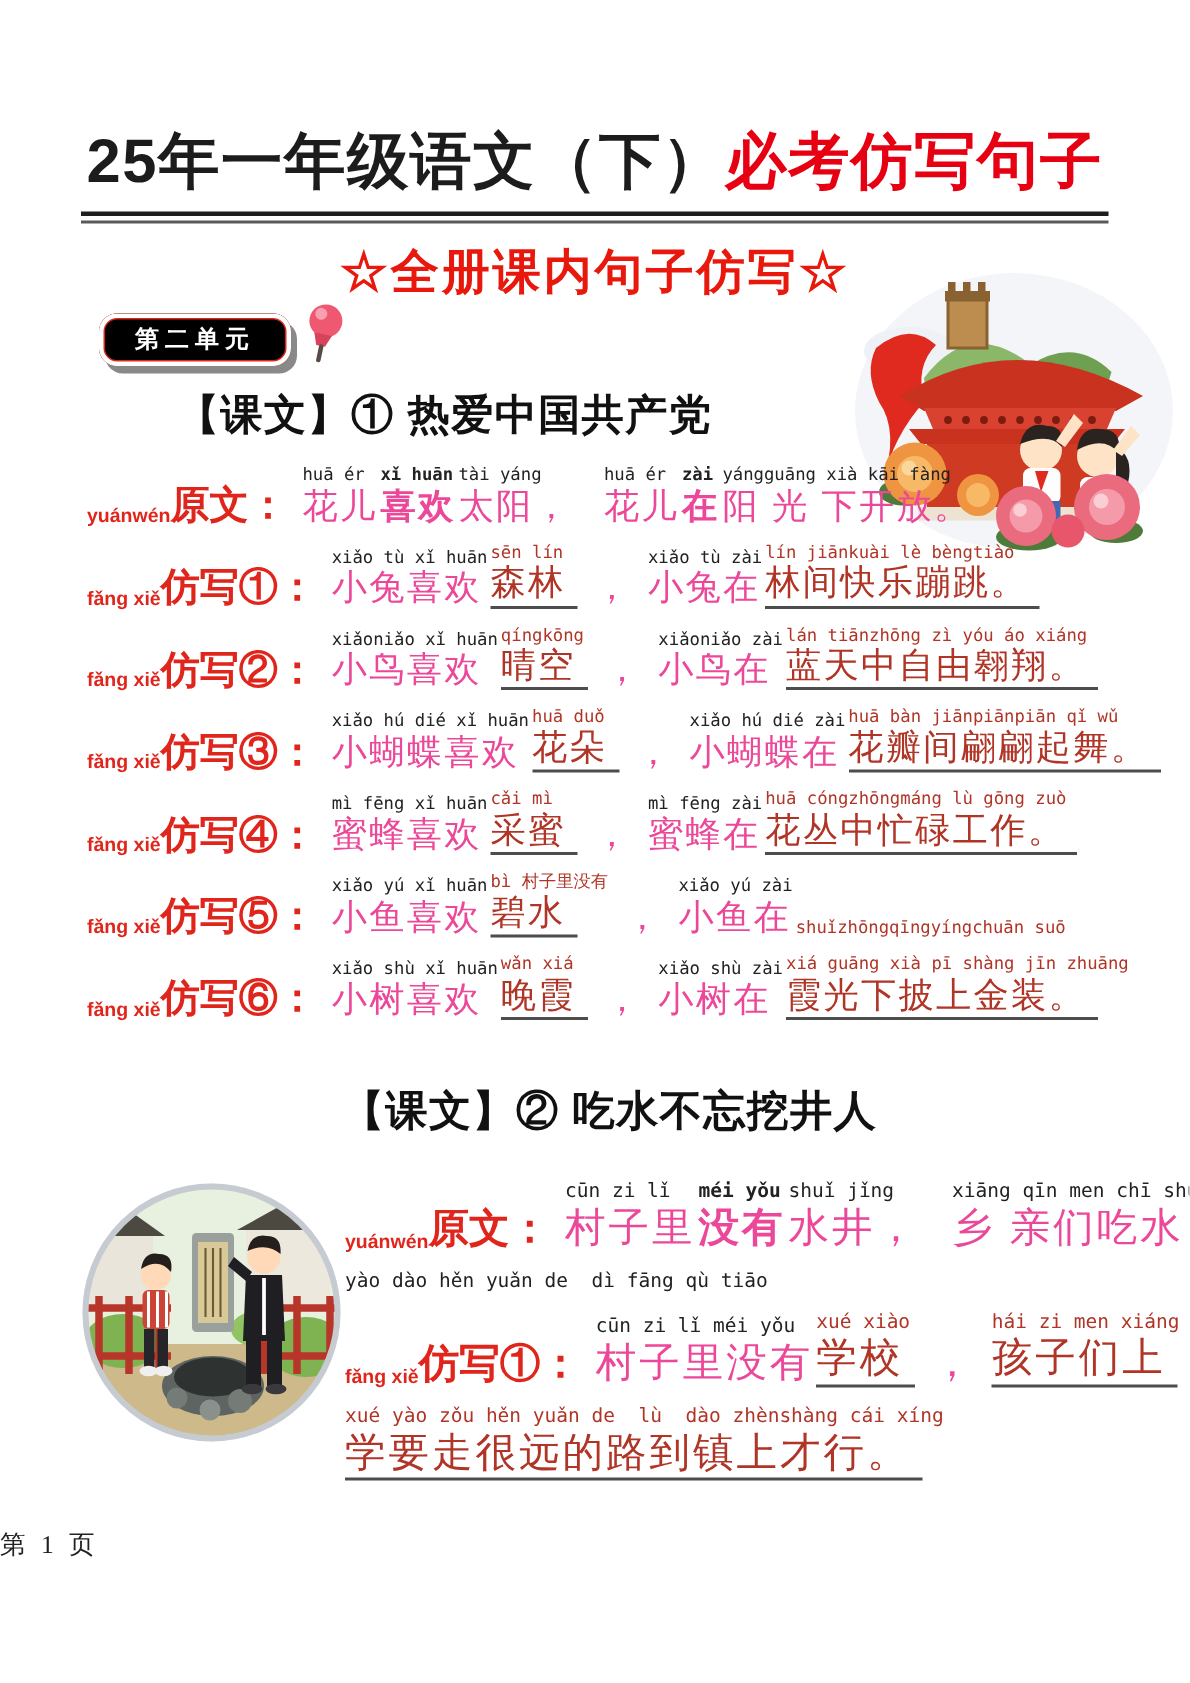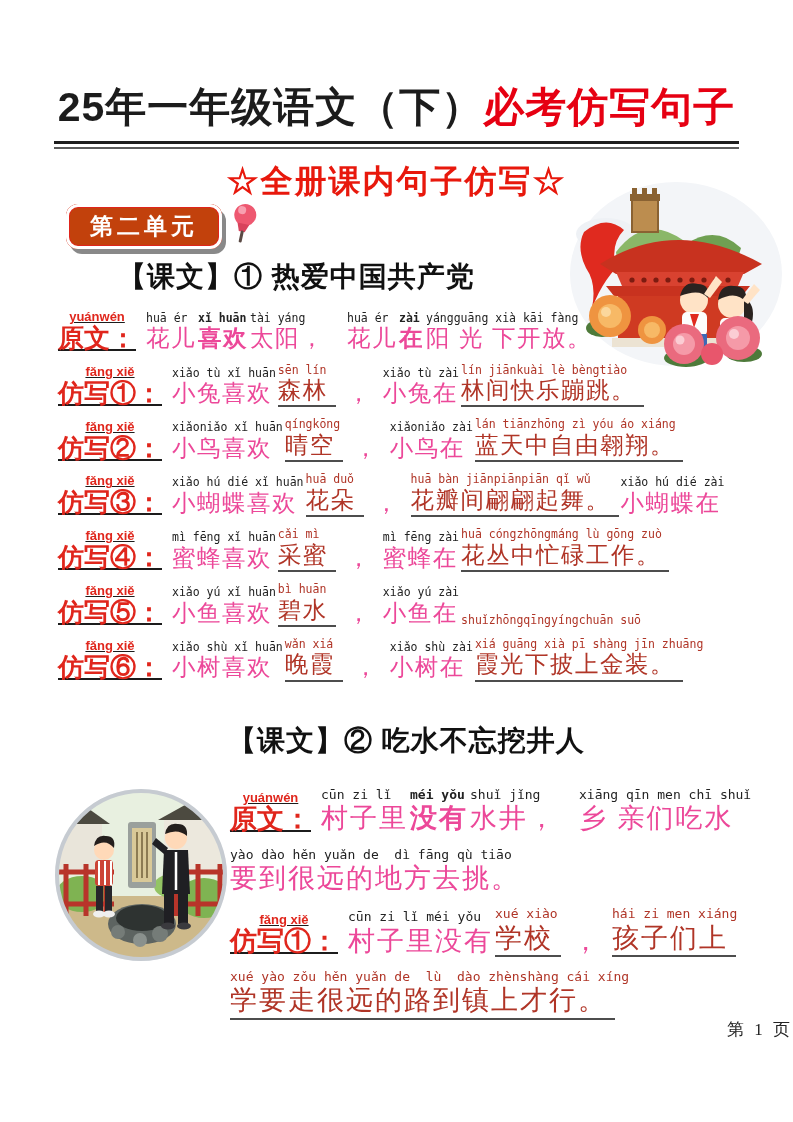--- a/index.html
+++ b/index.html
@@ -9,32 +9,32 @@
   
   .header{position:absolute;top:80px;left:0;width:100%;text-align:center;}
   .title{display:inline-block;font-size:41px;font-weight:900;letter-spacing:1px;
          border-bottom:3px solid #1e1e1e;padding:0 4px 6px 4px;position:relative;white-space:nowrap;}
   .title::after{content:"";position:absolute;left:0;right:0;bottom:-8px;height:2px;background:#5a5a5a;}
   .title .t-red{color:#e60012;}
   .subtitle{margin-top:16px;font-size:32px;font-weight:700;color:#e8180c;letter-spacing:2px;}
 
   
   .badge-wrap{position:absolute;top:204px;left:66px;display:flex;align-items:center;}
-  .badge{background:#c2410c;color:#fff;font-size:23px;font-weight:900;letter-spacing:4px;
+  .badge{background:#000000;color:#fff;font-size:16px;font-weight:900;letter-spacing:4px;
          padding:7px 24px;border-radius:12px;
          box-shadow:inset 0 0 0 3px #fff, inset 0 0 0 4px #e0251b, 4px 5px 0 rgba(40,40,40,.55);}
   .pin{margin-left:6px;margin-top:-4px;}
 
   
   .sec1{position:absolute;top:258px;left:0;width:100%;}
   .sec1 .heading{margin-left:118px;}
   .heading{font-size:28px;font-weight:900;letter-spacing:1px;color:#111;}
   .lines{margin:14px 0 0 58px;position:relative;z-index:2;}
   .line{display:flex;align-items:flex-end;margin-bottom:11px;}
-  .label{display:flex;flex-direction:column;align-items:center;margin-right:10px;flex:0 0 auto;text-decoration:underline;}
+  .label{display:flex;align-items:flex-end;margin-right:10px;flex:0 0 auto;}
   .label .lpy{font-size:13px;font-weight:700;color:#e0261c;line-height:1;margin-bottom:1px;letter-spacing:0;}
   .label .ltx{font-size:26px;font-weight:900;color:#e0261c;line-height:1.1;letter-spacing:0;}
   .segs{display:flex;align-items:flex-end;flex-wrap:nowrap;}
   .seg{display:flex;flex-direction:column;align-items:flex-start;margin-right:2px;}
   .seg .py{font-family:"DejaVu Sans Mono","Liberation Mono",monospace;font-size:11.5px;color:#222;
            line-height:1.1;white-space:pre;}
   .seg .tx{font-size:23.5px;line-height:1.2;white-space:nowrap;letter-spacing:1.5px;color:#ec4899;}
   .seg.bold .py,.seg.bold .tx{font-weight:900;}
   .seg.ans .py{color:#b03527;}
   .seg.ans .tx{color:#b03527;border-bottom:2.5px solid #4d4d4d;padding-right:8px;padding-bottom:1px;}
@@ -49,21 +49,21 @@
   .sec2 .lines{margin:2px 0 0 0;flex:1 1 auto;}
   .sec2 .seg .tx{font-size:27px;letter-spacing:2px;}
   .sec2 .seg .py{font-size:13px;}
   .sec2 .label .ltx{font-size:27px;}
   .sec2 .line{margin-bottom:13px;}
 
   
   .illu-top{position:absolute;top:172px;left:566px;z-index:1;}
 
   
-  .footer{position:absolute;top:1018px;left:0;width:100%;text-align:right;
+  .footer{position:absolute;top:1018px;left:0;width:100%;text-align:left;
           font-family:"Liberation Serif","DejaVu Serif",serif;font-size:17px;color:#222;letter-spacing:3px;}
 </style>
 </head>
 <body>
 
 <div class="page">
 
   <div class="header">
     <div class="title"><span>25年一年级语文（下）</span><span class="t-red">必考仿写句子</span></div>
     <div class="subtitle">☆全册课内句子仿写☆</div>
@@ -251,27 +251,27 @@
               <div class="tx">小蝴蝶喜欢</div>
             </div>
             <div class="seg ans">
               <div class="py">huā duǒ</div>
               <div class="tx">花朵</div>
             </div>
             <div class="seg sep">
               <div class="py"></div>
               <div class="tx">，</div>
             </div>
+            <div class="seg ">
+              <div class="py">xiǎo hú dié zài</div>
+              <div class="tx">小蝴蝶在</div>
+            </div>
             <div class="seg ans">
               <div class="py">huā bàn jiānpiānpiān qǐ wǔ</div>
               <div class="tx">花瓣间翩翩起舞。</div>
-            </div>
-            <div class="seg ">
-              <div class="py">xiǎo hú dié zài</div>
-              <div class="tx">小蝴蝶在</div>
             </div>
           </div>
         </div>
         <div class="line">
           <div class="label">
             <div class="lpy">fǎng xiě</div>
             <div class="ltx">仿写④：</div>
           </div>
           <div class="segs">
             <div class="seg ">
@@ -300,21 +300,21 @@
           <div class="label">
             <div class="lpy">fǎng xiě</div>
             <div class="ltx">仿写⑤：</div>
           </div>
           <div class="segs">
             <div class="seg ">
               <div class="py">xiǎo yú xǐ huān</div>
               <div class="tx">小鱼喜欢</div>
             </div>
             <div class="seg ans">
-              <div class="py">bì huān</div>
+              <div class="py">bì 村子里没有</div>
               <div class="tx">碧水</div>
             </div>
             <div class="seg sep">
               <div class="py"></div>
               <div class="tx">，</div>
             </div>
             <div class="seg ">
               <div class="py">xiǎo yú zài</div>
               <div class="tx">小鱼在</div>
             </div>
@@ -453,21 +453,20 @@
               <div class="seg gap">
                 <div class="py">xiāng qīn men chī shuǐ</div>
                 <div class="tx">乡 亲们吃水</div>
               </div>
             </div>
           </div>
           <div class="line">
             <div class="segs">
               <div class="seg ">
                 <div class="py">yào dào hěn yuǎn de  dì fāng qù tiāo</div>
-                <div class="tx">要到很远的地方去挑。</div>
               </div>
             </div>
           </div>
           <div class="line">
             <div class="label">
               <div class="lpy">fǎng xiě</div>
               <div class="ltx">仿写①：</div>
             </div>
             <div class="segs">
               <div class="seg ">

